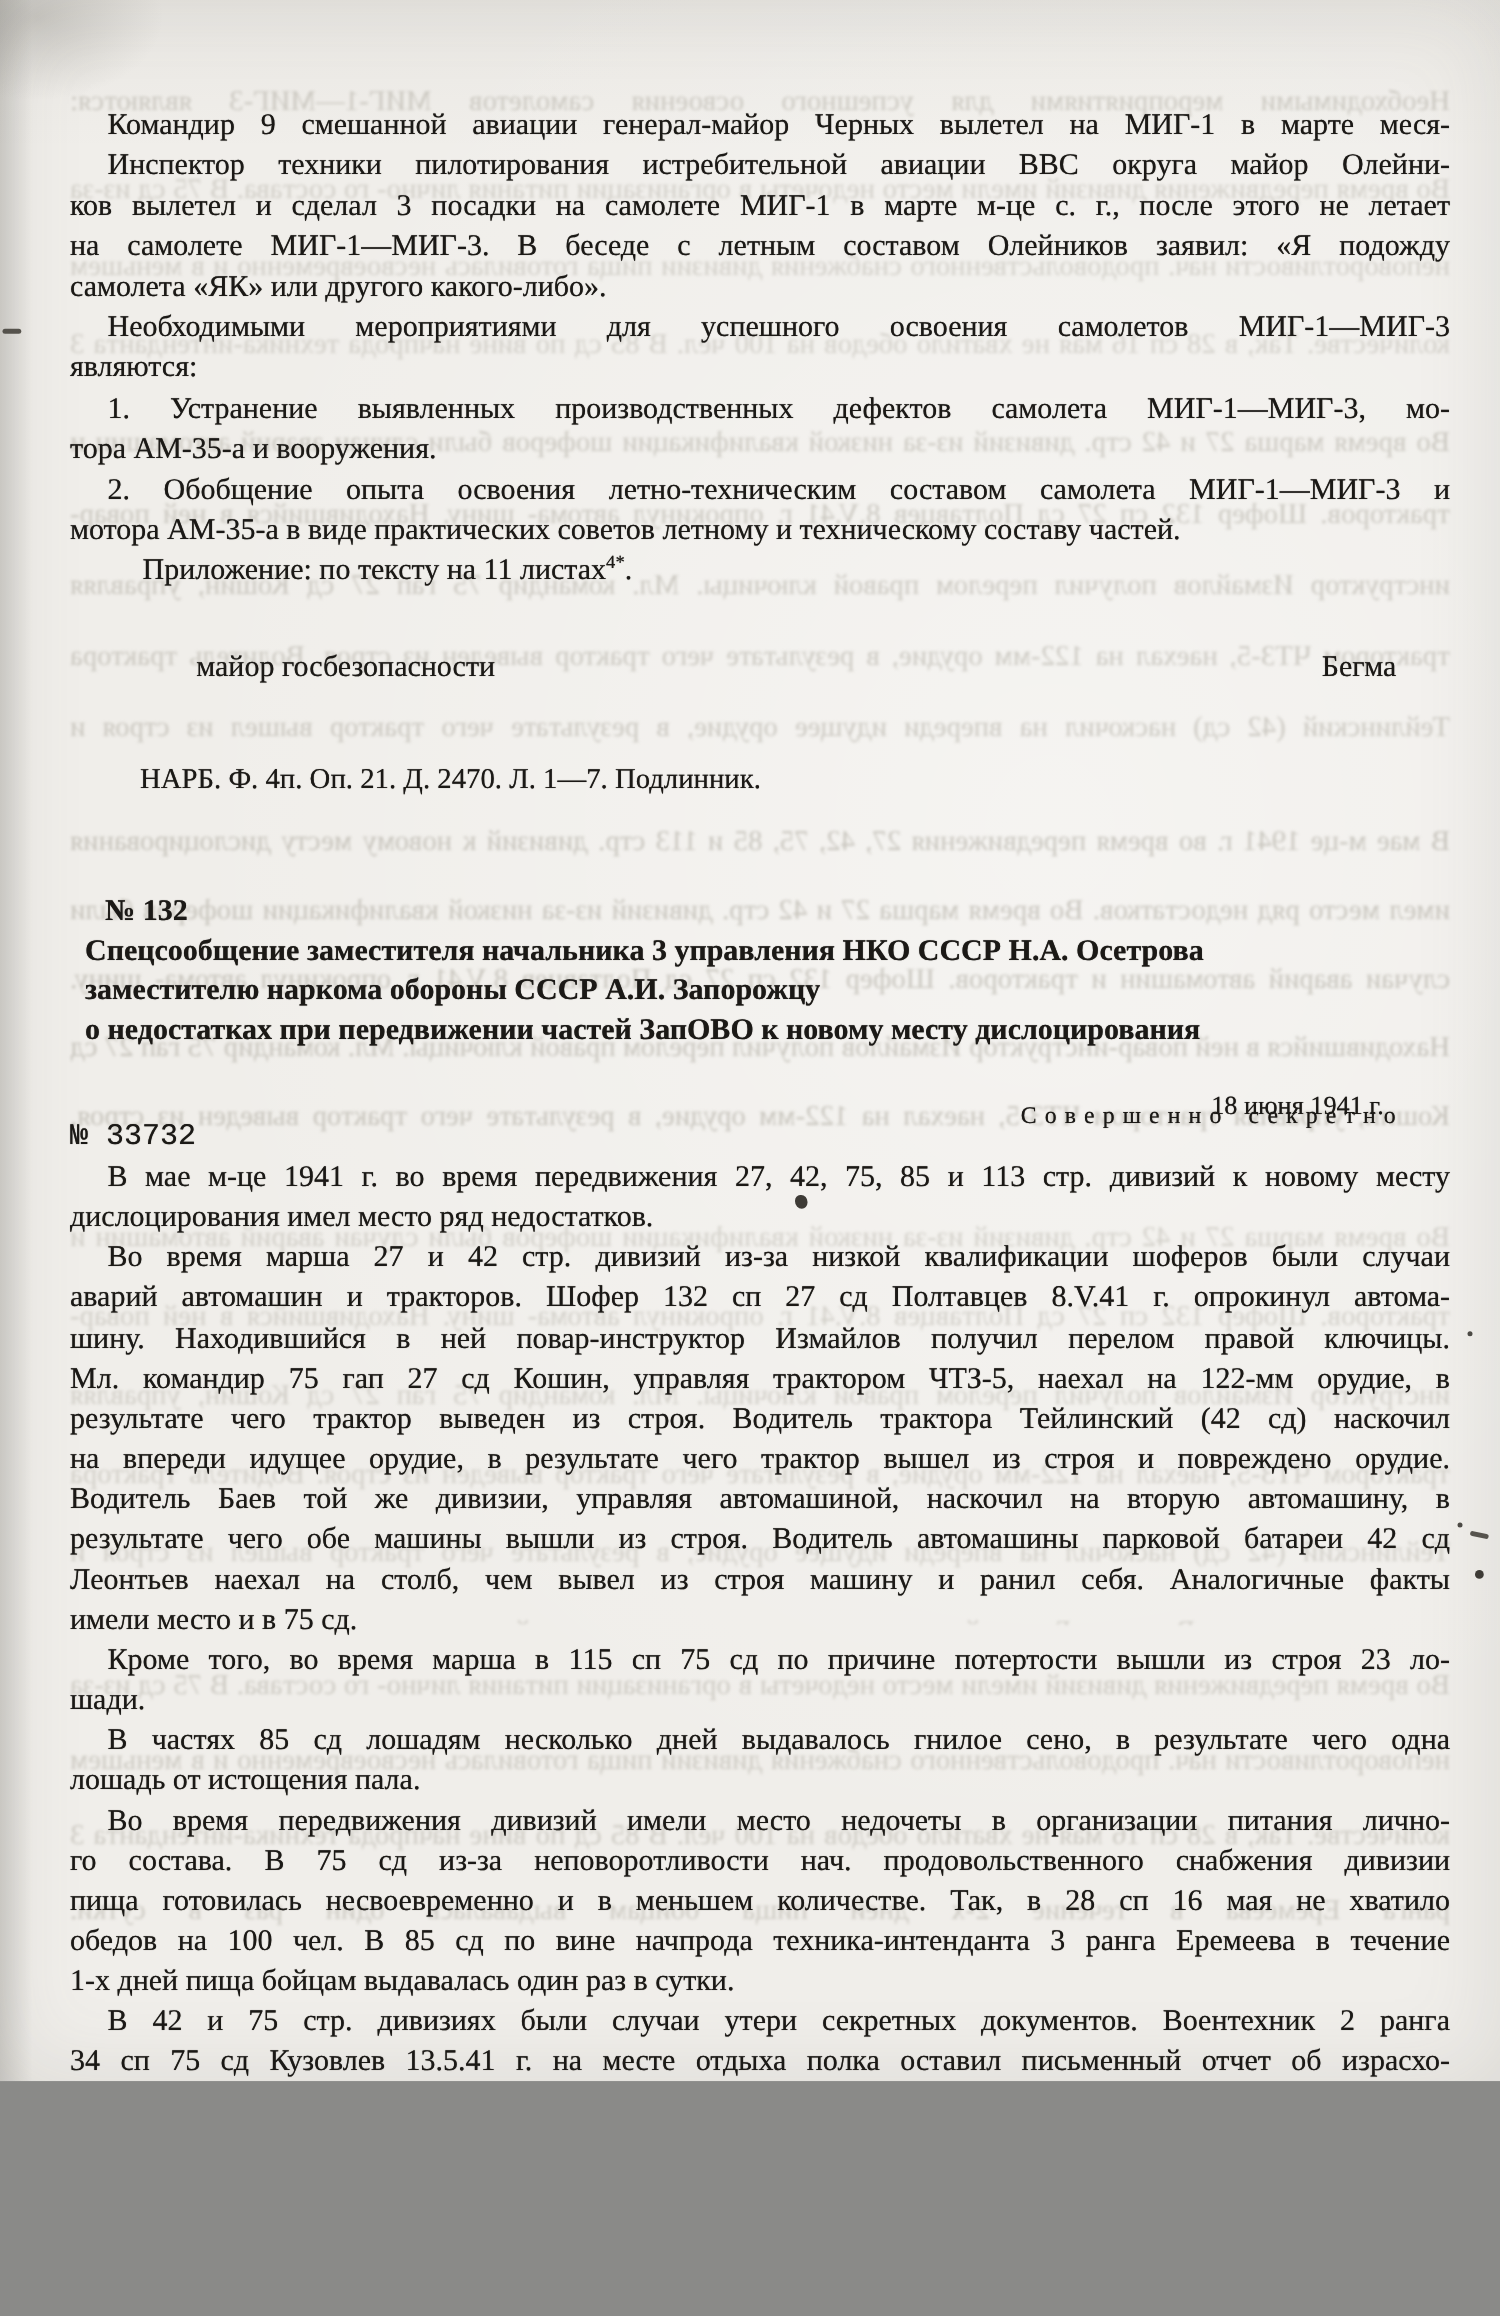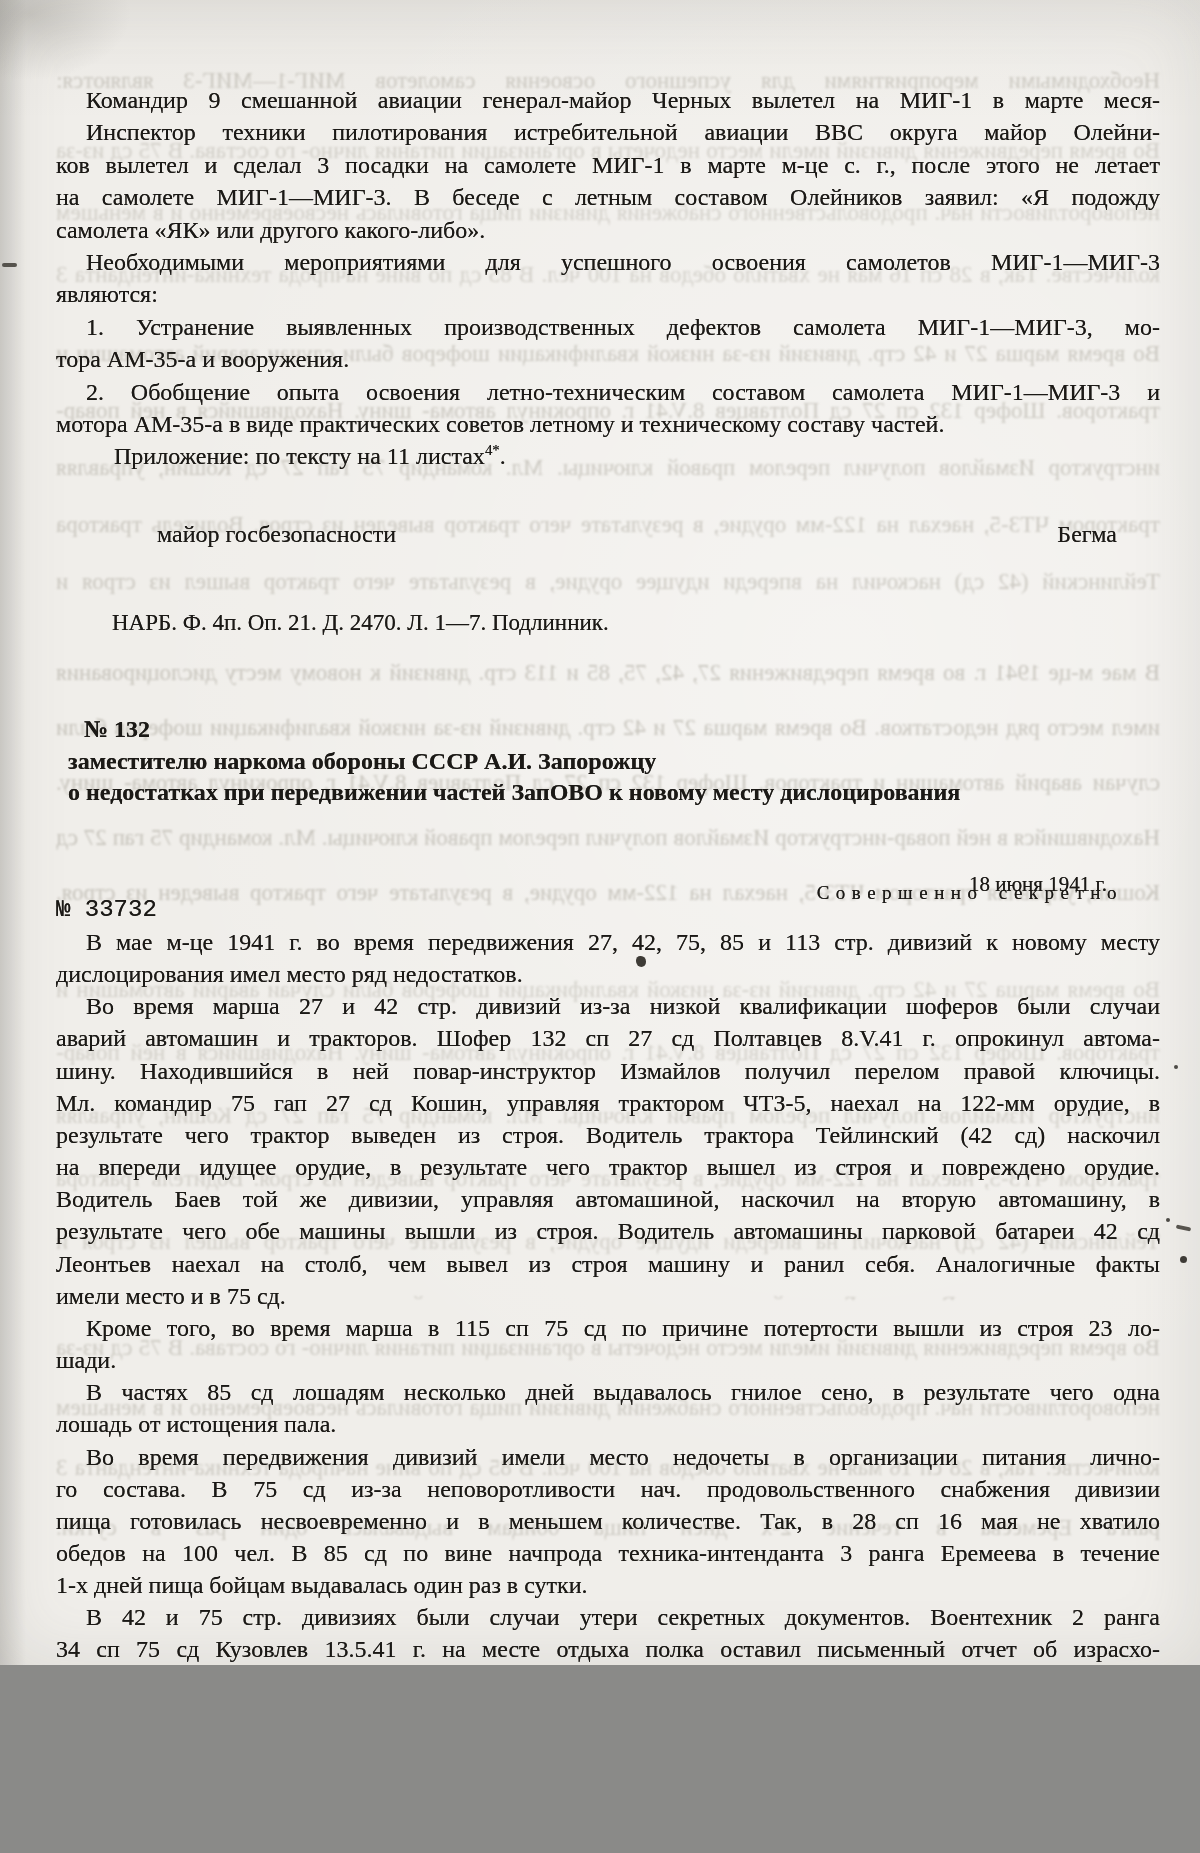--- a/index.html
+++ b/index.html
@@ -118,20 +118,21 @@
     <div class="sig-pos">
       <div>майор госбезопасности</div>
     </div>
     <div class="sig-name">Бегма</div>
   </div>
 
   <div class="ink citation">НАРБ. Ф. 4п. Оп. 21. Д. 2470. Л. 1—7. Подлинник.</div>
 
   <header class="ink doc2-head">
     <div class="doc-no">№ 132</div>
+    <div>Спецсообщение заместителя начальника 3 управления НКО СССР Н.А. Осетрова</div>
     <div>заместителю наркома обороны СССР А.И. Запорожцу</div>
     <div>о недостатках при передвижении частей ЗапОВО к новому месту дислоцирования</div>
   </header>
 
   <div class="ink date-line">18 июня 1941 г.</div>
   <div class="ink classification">Совершенно секретно</div>
   <div class="ink doc-number">№ 33732</div>
 
   <section class="ink doc2-body">
       <div class="para">

